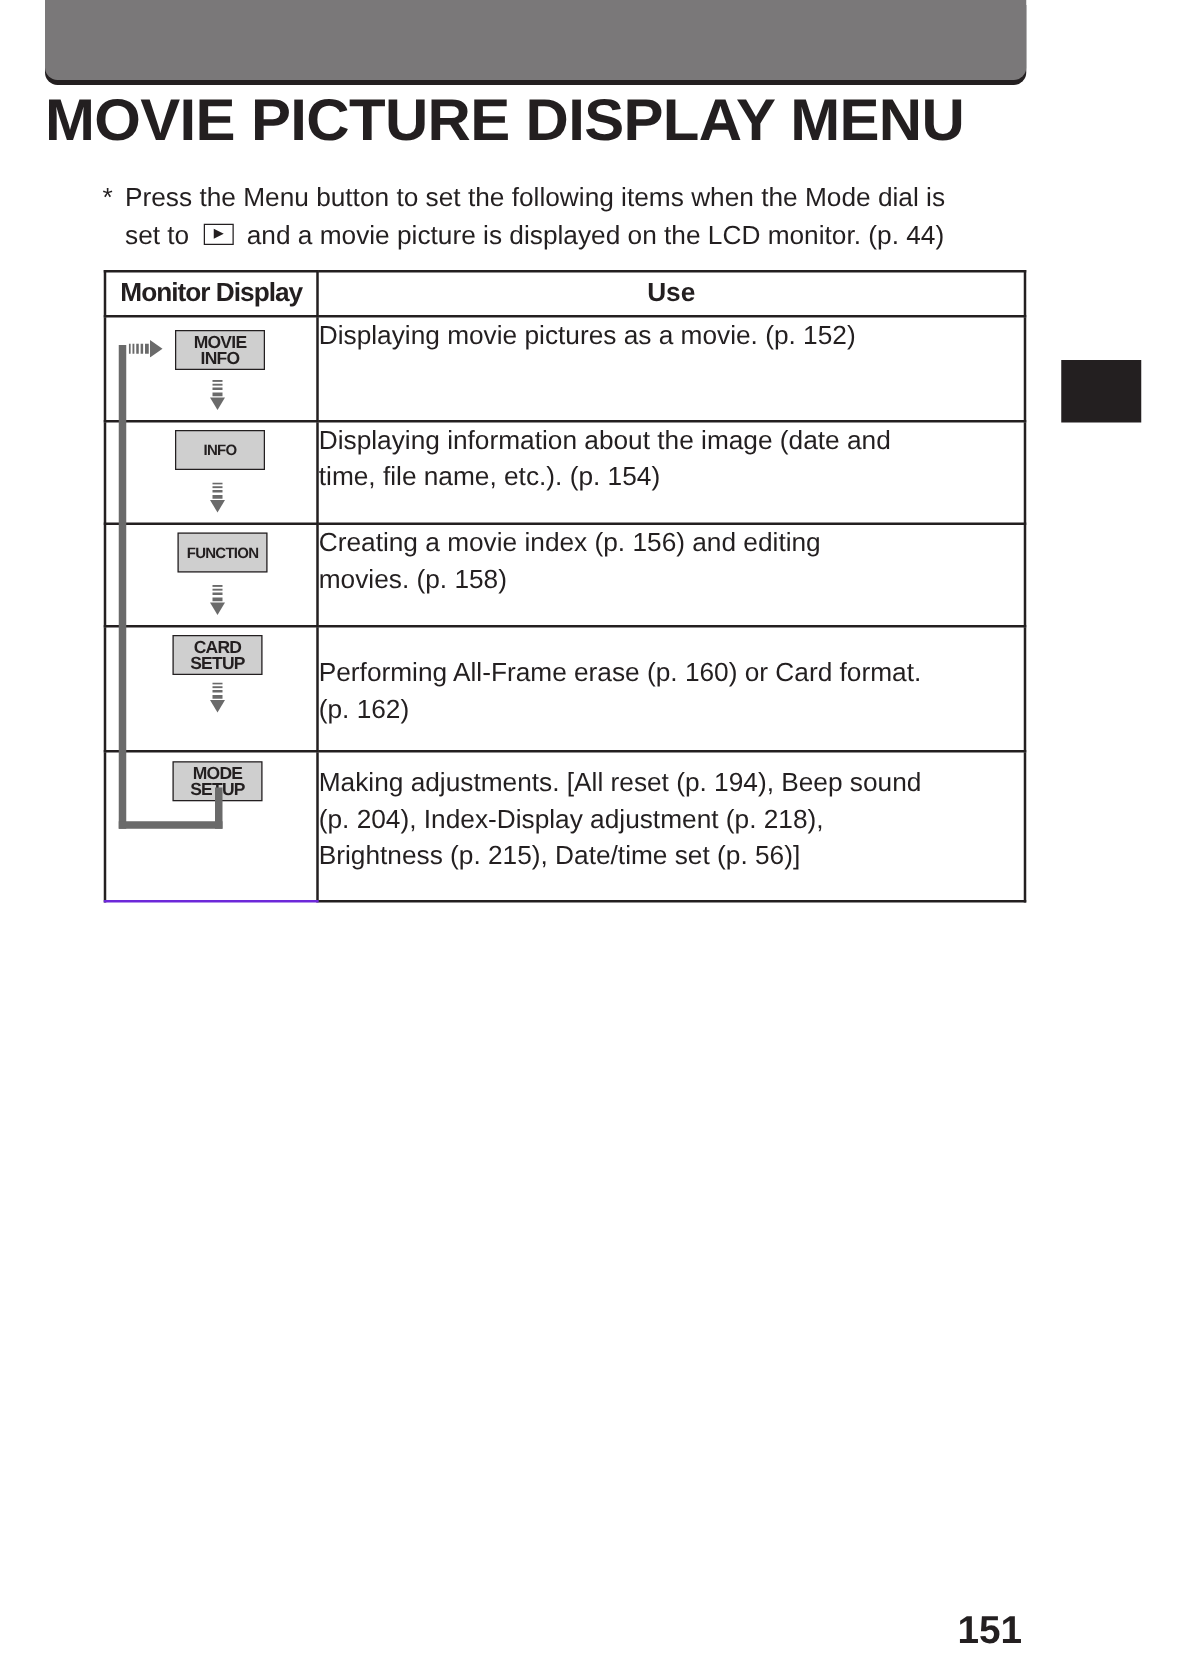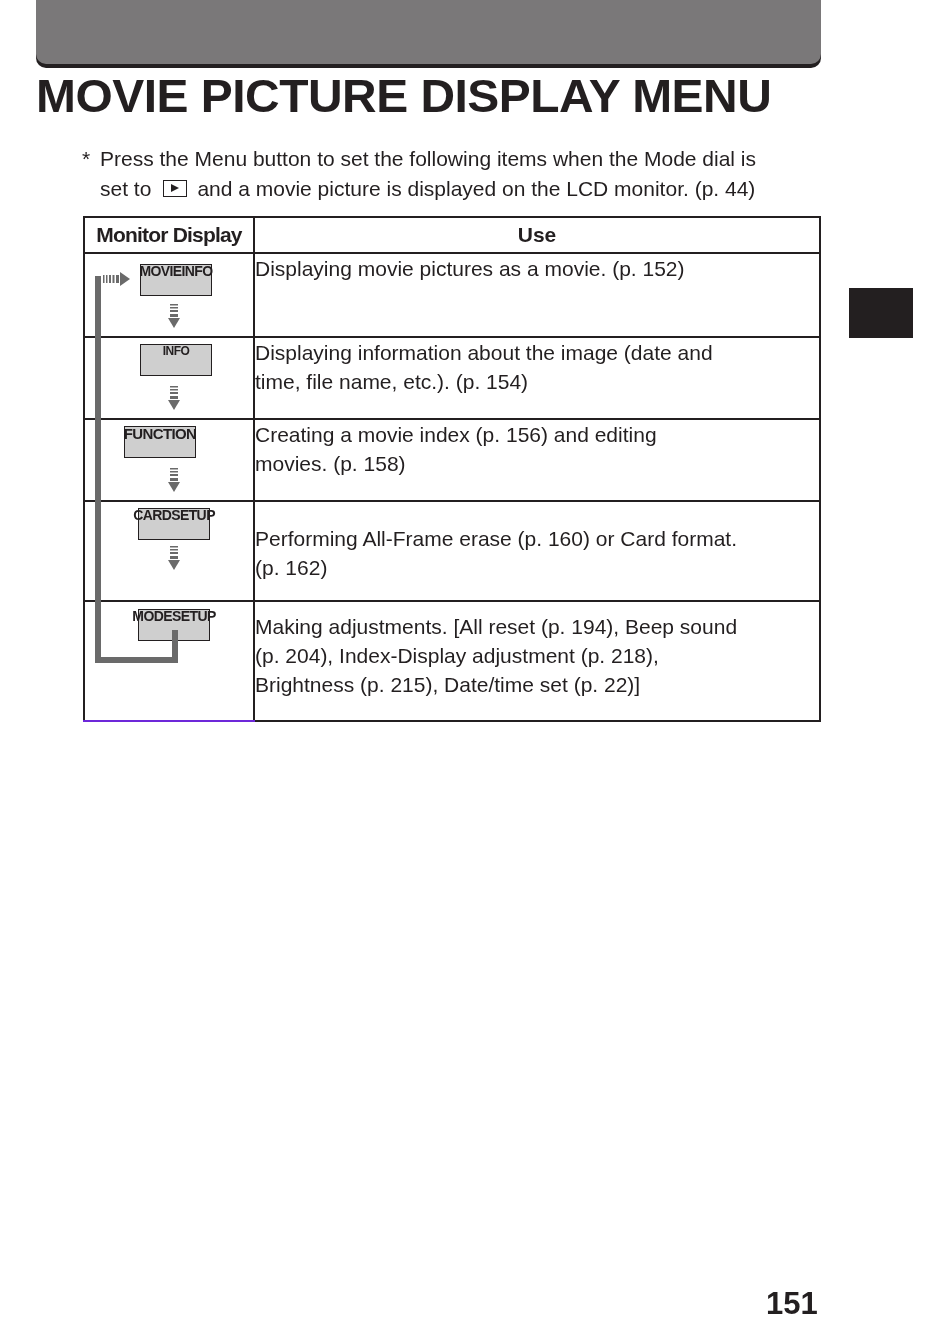--- a/index.html
+++ b/index.html
@@ -23,21 +23,21 @@
   table.menu th, table.menu td { border:2px solid #231f20; padding:0; vertical-align:top; }
   table.menu th { height:34px; font-size:21px; font-weight:bold; vertical-align:middle; }
   th.col1 { width:168px; font-family:"Liberation Sans Narrow","Liberation Sans", sans-serif;
     letter-spacing:-0.8px; }
   td.use { font-size:21px; line-height:29px; padding:16px 20px 0 21px;border-radius:20px; }
   td.disp { position:relative; border-bottom:none; border-top:none; }
   .r1 td { height:82px; } .r2 td { height:80px; } .r3 td { height:80px; }
   .r4 td { height:76px; } .r5 td { height:108px; }
   .label-box { position:absolute; background:#cfcfcf; border:1.5px solid #231f20;
     font-weight:bold; font-size:14px; line-height:13px; text-align:center; width:70px;
-    letter-spacing:-0.6px; display:flex; flex-direction:row; justify-content:center; }
+    letter-spacing:-0.6px; display:flex; flex-direction:column; justify-content:center; }
   .down-arrow { position:absolute; width:12px; height:26px; left:83px; }
   .flow-line { position:absolute; background:#6a6a6a; }
 </style>
 </head>
 <body>
 
 <div class="header-bar"></div>
 <h1 class="title">MOVIE PICTURE DISPLAY MENU</h1>
 
 <div class="note">
@@ -97,21 +97,21 @@
             </g>
           </svg>
     </td>
     <td class="use">
           <div>Displaying information about the image (date and</div>
           <div>time, file name, etc.). (p. 154)</div>
         </td>
   </tr>
   <tr class="r3">
     <td class="disp">
-      <div class="label-box" style="left:39px;top:6px;height:30px;font-size:15px">
+      <div class="label-box" style="left:57px;top:6px;height:30px;font-size:12px">
             <span>FUNCTION</span>
           </div>
       <svg class="down-arrow" style="top:48px" viewBox="0 0 12 26">
             <g fill="#6a6a6a">
               <rect x="2" y="0" width="8" height="1.5"></rect>
               <rect x="2" y="3" width="8" height="1.5"></rect>
               <rect x="2" y="6" width="8" height="2"></rect>
               <rect x="2" y="10" width="8" height="3"></rect>
               <polygon points="0,14 12,14 6,24"></polygon>
             </g>
@@ -146,21 +146,21 @@
   <tr class="r5">
     <td class="disp" style="border-bottom:2px solid #6d28d9">
       <div class="label-box" style="left:53px;top:7px;height:30px">
             <span>MODE</span>
             <span>SETUP</span>
           </div>
     </td>
     <td class="use" style="padding-top:10px">
           <div>Making adjustments. [All reset (p. 194), Beep sound</div>
           <div>(p. 204), Index-Display adjustment (p. 218),</div>
-          <div>Brightness (p. 215), Date/time set (p. 22)]</div>
+          <div>Brightness (p. 215), Date/time set (p. 56)]</div>
         </td>
   </tr>
 </tbody>
   </table>
 
 <div class="flow-line" style="left:95px;top:276px;width:6px;height:387px"></div>
 <div class="flow-line" style="left:95px;top:657px;width:83px;height:6px"></div>
 <div class="flow-line" style="left:172px;top:630px;width:6px;height:33px"></div>
 
 <div style="position:absolute;left:849px;top:288px;width:64px;height:50px;background:#231f20"></div>

